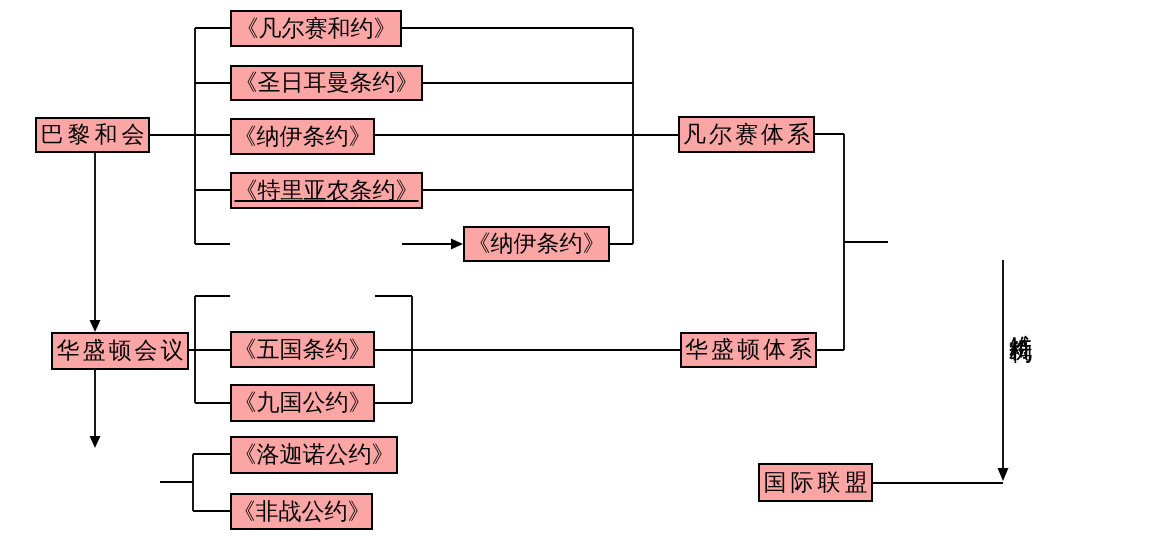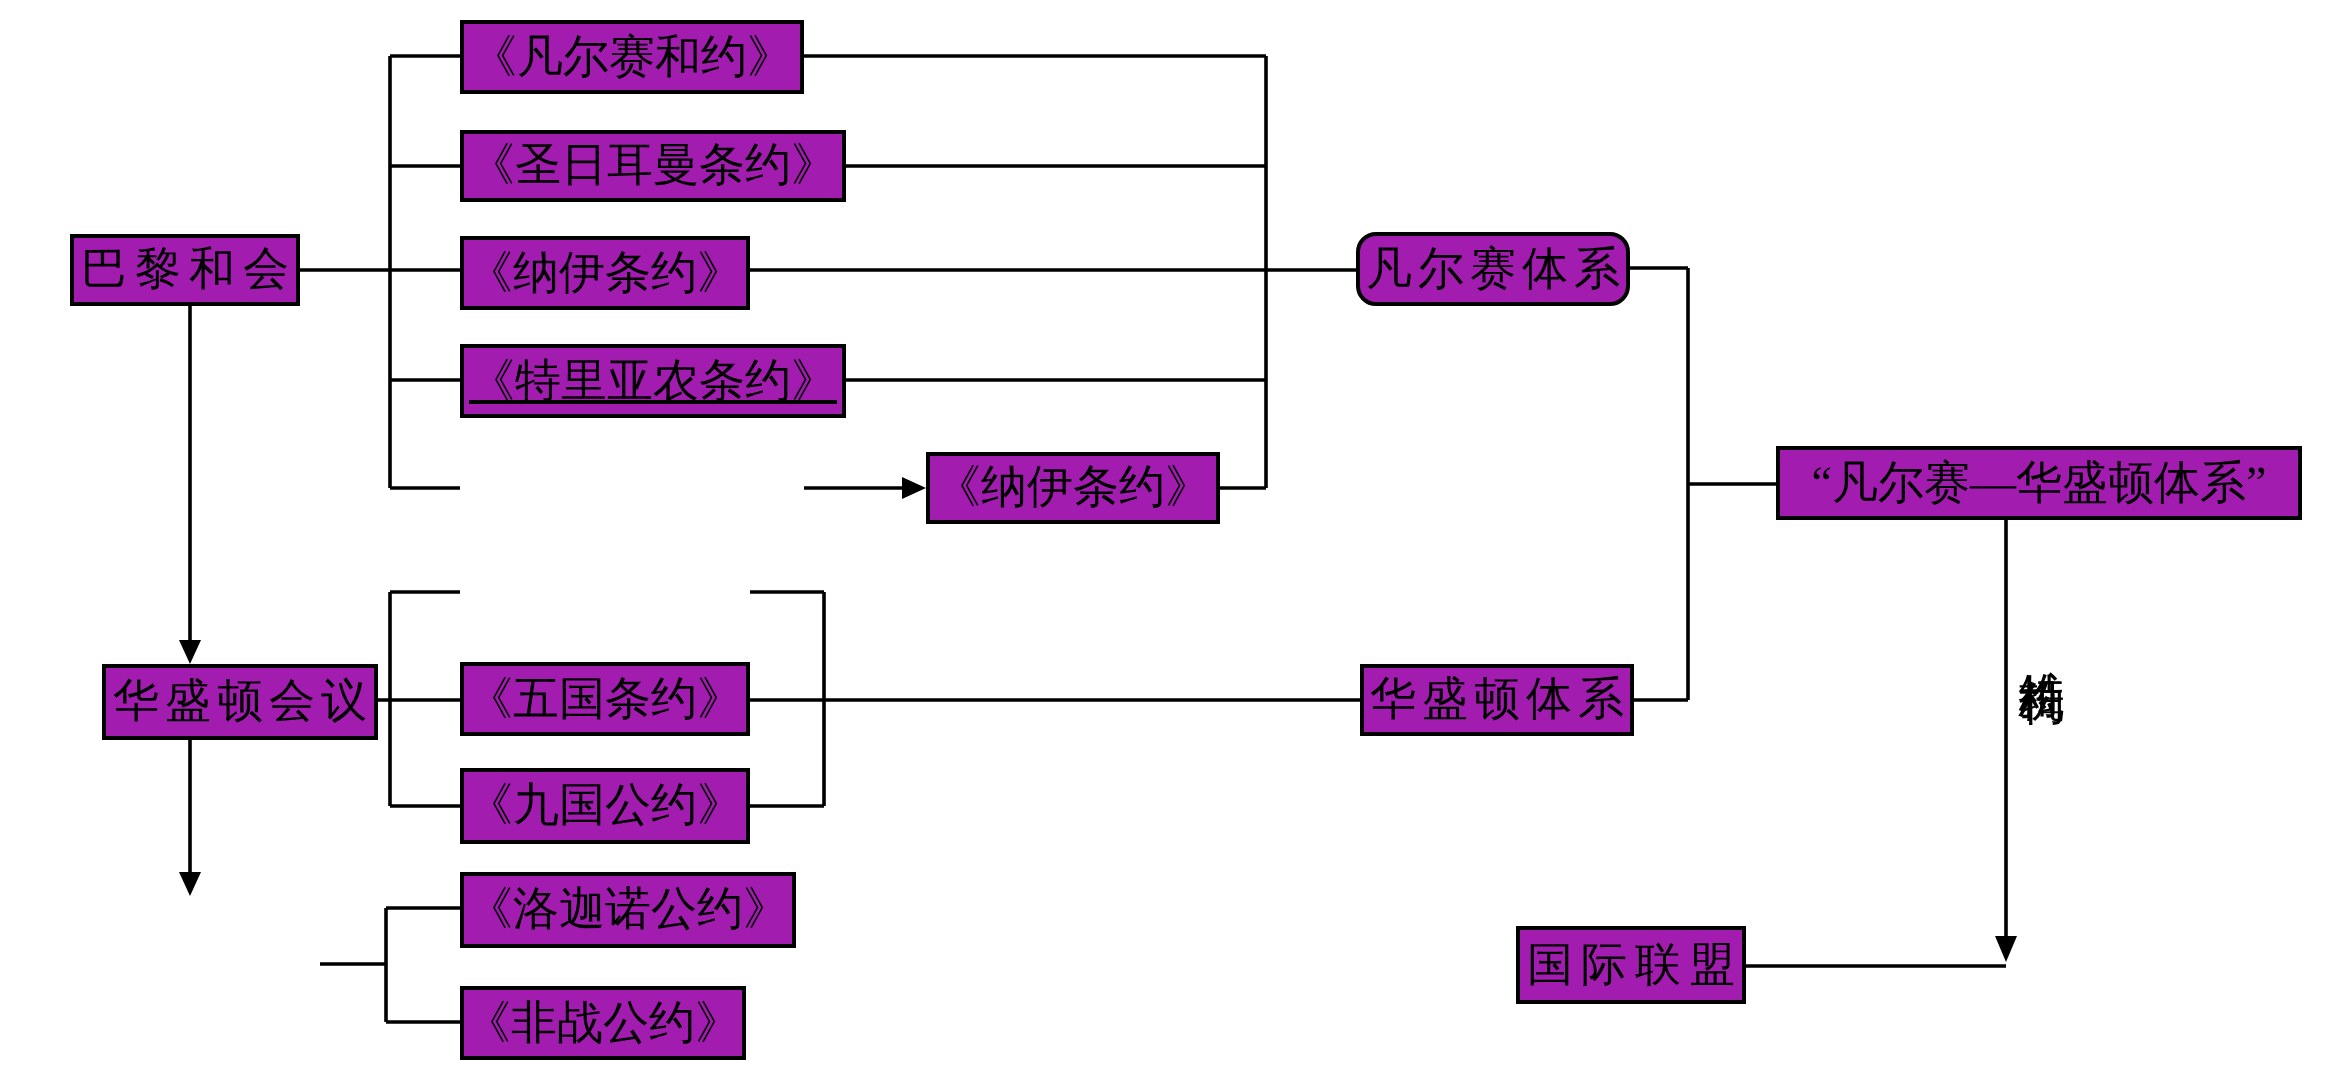--- a/index.html
+++ b/index.html
@@ -21,21 +21,21 @@
     left: 0;
     top: 0;
     width: 1165px;
     height: 537px;
     z-index: 0;
   }
   .box {
     position: absolute;
     box-sizing: border-box;
     border: 2px solid #000000;
-    background: #a21caf;
+    background: #fca5a5;
     display: flex;
     align-items: center;
     justify-content: center;
     font-size: 23px;
     line-height: 1.1;
     white-space: nowrap;
     z-index: 1;
   }
   .box.spaced4 { letter-spacing: 4px; text-indent: 4px; }
   .box.spaced3 { letter-spacing: 3px; text-indent: 3px; }
@@ -107,23 +107,22 @@
 
 
   <div class="box" style="left:230px; top:331px; width:145px; height:37px;">《五国条约》</div>
 
   <div class="box" style="left:230px; top:384px; width:145px; height:38px;">《九国公约》</div>
 
   <div class="box" style="left:230px; top:436px; width:168px; height:38px;">《洛迦诺公约》</div>
 
   <div class="box" style="left:230px; top:493px; width:143px; height:37px;">《非战公约》</div>
 
-  <div class="box spaced3" style="left:678px; top:116px; width:137px; height:37px;border-radius:10px;">凡尔赛体系</div>
+  <div class="box spaced3" style="left:678px; top:116px; width:137px; height:37px;">凡尔赛体系</div>
 
   <div class="box spaced3" style="left:680px; top:332px; width:137px; height:36px;">华盛顿体系</div>
 
-  <div class="box" style="left:888px; top:223px; width:263px; height:37px;">“凡尔赛—华盛顿体系”</div>
 
   <div class="box spaced4" style="left:758px; top:463px; width:115px; height:39px;">国际联盟</div>
 
   <div class="vlabel" style="left:1008px; top:316px;">维持机构</div>
 
 </div>
 
 </body></html>

